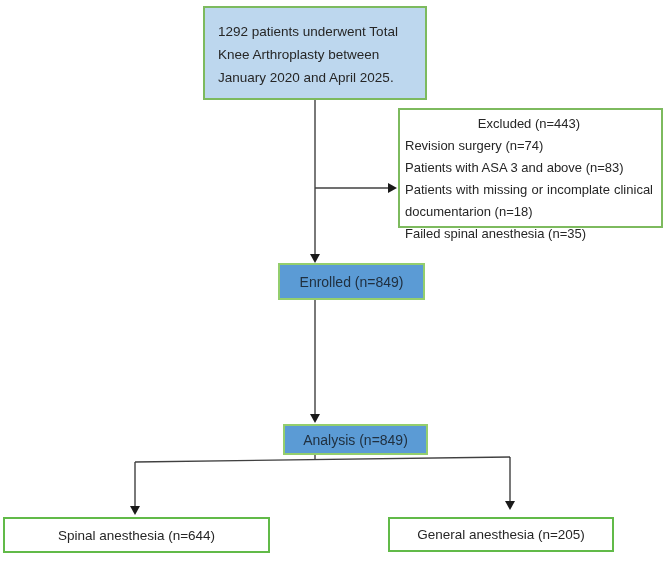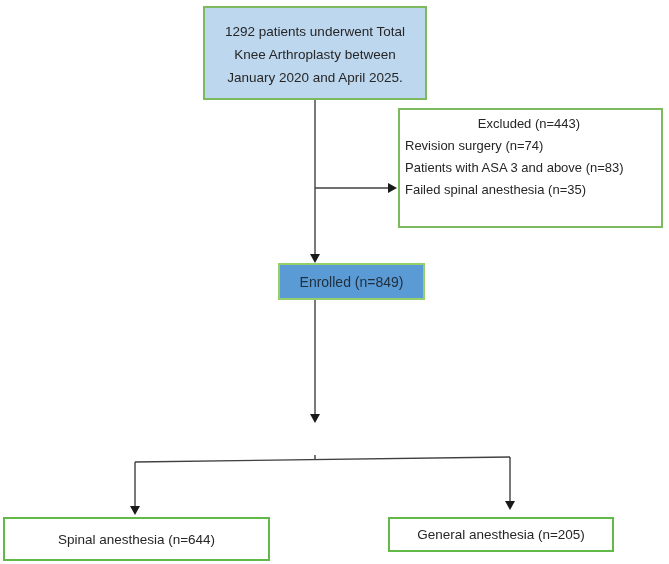--- a/index.html
+++ b/index.html
@@ -17,21 +17,21 @@
   }
   .box {
     position: absolute;
     box-sizing: border-box;
     color: #262626;
   }
   .top-box {
     left: 203px; top: 6px; width: 224px; height: 94px;
     background: #bdd7ee;
     border: 2px solid #7dba5e;
-    text-align: center;
+    text-align: left;
     font-size: 13.5px;
     line-height: 23px;
     padding: 12px 13px 0 13px;
   }
   .excluded-box {
     left: 398px; top: 108px; width: 265px; height: 120px;
     background: #ffffff;
     border: 2px solid #7dba5e;
     font-size: 13px;
     line-height: 22px;
@@ -56,21 +56,21 @@
   .enrolled-box  { left: 238px; top: 263px; width: 147px; height: 37px; }
   .analysis-box  { left: 243px; top: 424px; width: 145px; height: 31px; }
   .outcome-box {
     background: #ffffff;
     border: 2px solid #61ba48;
     display: flex;
     align-items: center;
     justify-content: center;
     font-size: 13.5px;
   }
-  .spinal-box  { left: 3px;   top: 517px; width: 267px; height: 44px; }
+  .spinal-box  { left: 3px;   top: 517px; width: 267px; height: 36px; }
   .general-box { left: 388px; top: 517px; width: 226px; height: 35px; }
   svg.connectors {
     position: absolute;
     left: 0; top: 0;
     width: 669px; height: 564px;
     pointer-events: none;
   }
   svg.connectors line { stroke: #404040; stroke-width: 1.4; }
   svg.connectors polygon { fill: #1a1a1a; }
 </style>
@@ -111,23 +111,25 @@
       <polygon points="505,501 515,501 510,510"></polygon>
     </g>
   </svg>
 
   <div class="box top-box">1292 patients underwent Total Knee Arthroplasty between January 2020 and April 2025.</div>
 
   <div class="box excluded-box">
     <div class="excluded-title">Excluded (n=443)</div>
     <div class="excluded-item">Revision surgery (n=74)</div>
     <div class="excluded-item">Patients with ASA 3 and above (n=83)</div>
+    <div class="excluded-item">Patients with missing or incomplate clinical documentarion (n=18)</div>
     <div class="excluded-item">Failed spinal anesthesia (n=35)</div>
   </div>
 
   <div class="box blue-box enrolled-box">Enrolled (n=849)</div>
 
+  <div class="box blue-box analysis-box">Analysis (n=849)</div>
 
   <div class="box outcome-box spinal-box">Spinal anesthesia (n=644)</div>
 
   <div class="box outcome-box general-box">General anesthesia (n=205)</div>
 
 </div>
 
 </body></html>

